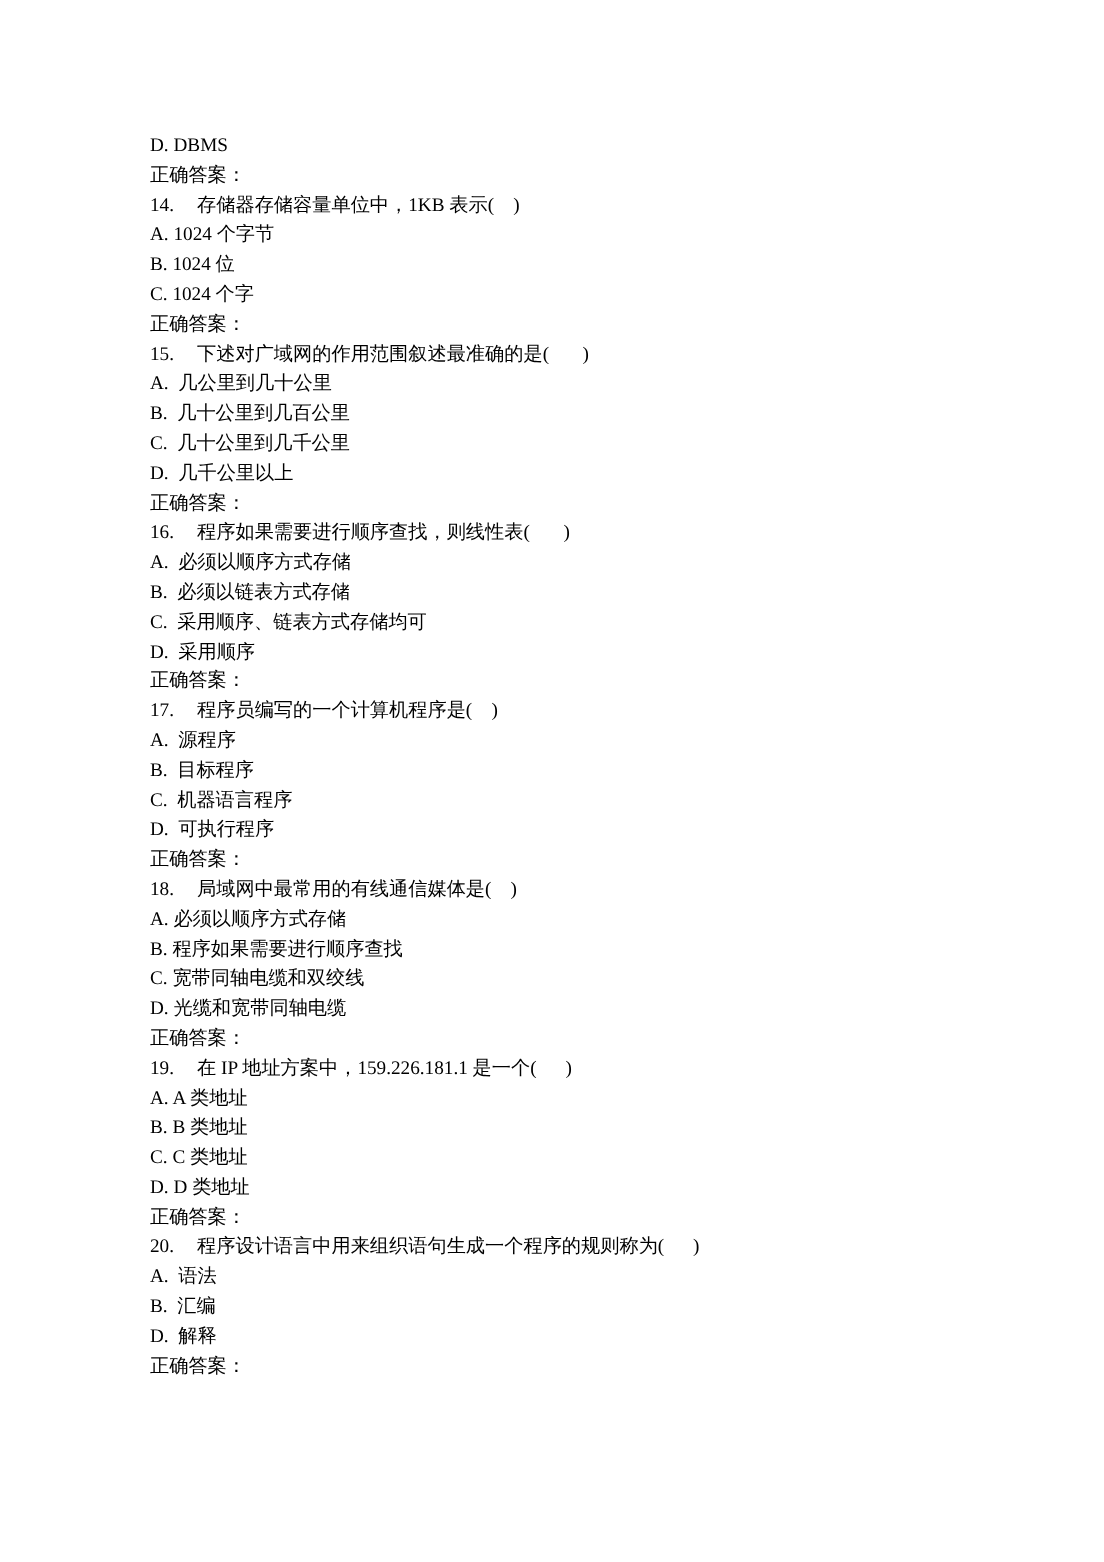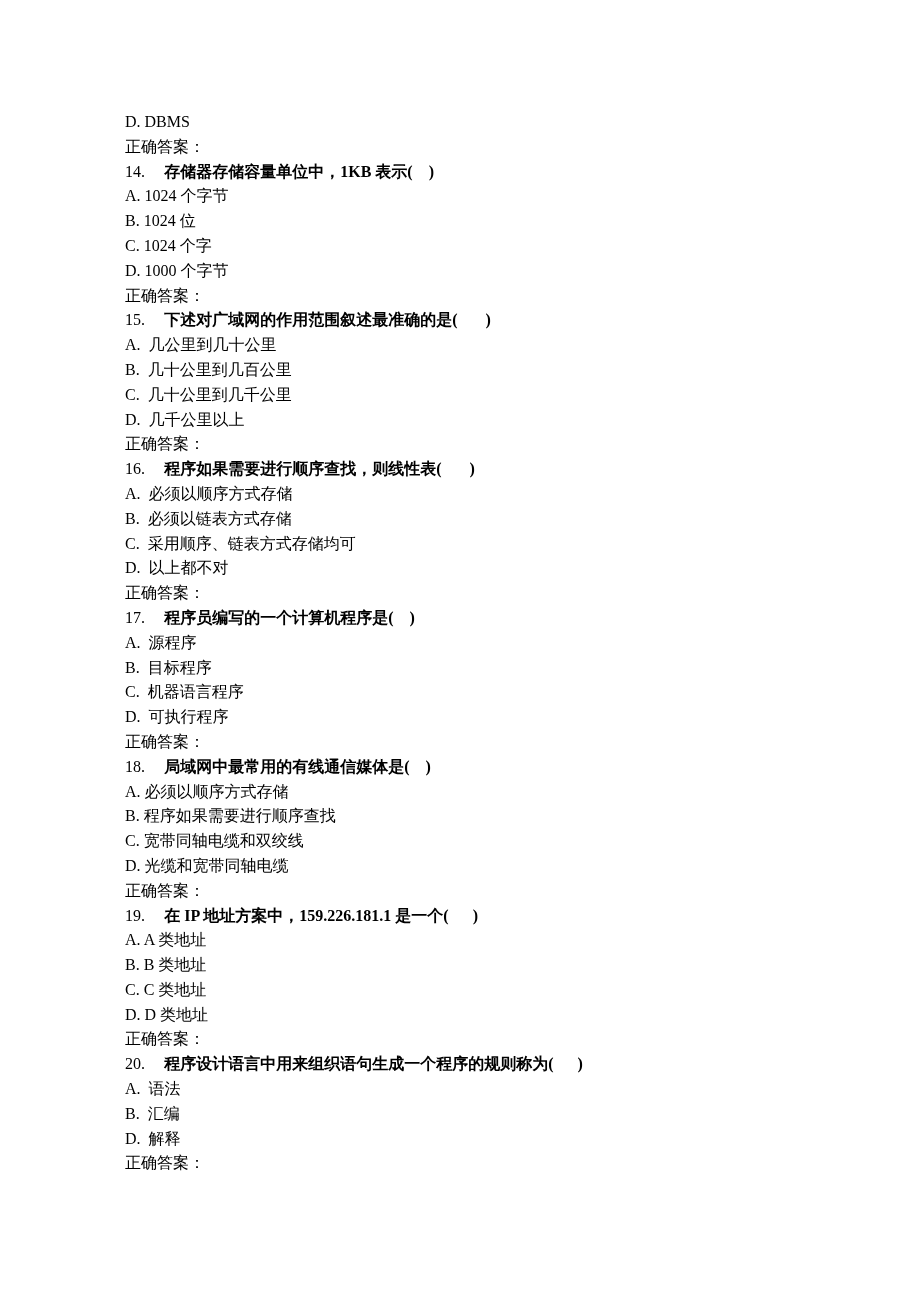--- a/index.html
+++ b/index.html
@@ -15,21 +15,20 @@
     width: 728px;
     min-height: 1302px;
     padding: 110px 60px 60px 125px;
     box-sizing: border-box;
   }
   .line {
     white-space: pre-wrap;
   }
   .qprompt {
     display: inline;
-    font-weight: bold;
   }
   .qnum {
     display: inline;
   }
   .indent {
     display: inline-block;
     width: 1.2em;
   }
 </style>
 </head>
@@ -37,35 +36,34 @@
 
 <div class="page">
 
   <div class="line">D. DBMS</div>
   <div class="line">正确答案：</div>
 
   <div class="line"><span class="qnum">14.</span><span class="indent"></span><span class="qprompt">存储器存储容量单位中，1KB 表示(    )</span></div>
   <div class="line">A. 1024 个字节</div>
   <div class="line">B. 1024 位</div>
   <div class="line">C. 1024 个字</div>
-  <div class="line">D. 1000 个字节</div>
   <div class="line"><span>正确答案：</span><span></span></div>
 
   <div class="line"><span class="qnum">15.</span><span class="indent"></span><span class="qprompt">下述对广域网的作用范围叙述最准确的是(       )</span></div>
   <div class="line">A.  几公里到几十公里</div>
   <div class="line">B.  几十公里到几百公里</div>
   <div class="line">C.  几十公里到几千公里</div>
   <div class="line">D.  几千公里以上</div>
   <div class="line"><span>正确答案：</span><span></span></div>
 
   <div class="line"><span class="qnum">16.</span><span class="indent"></span><span class="qprompt">程序如果需要进行顺序查找，则线性表(       )</span></div>
   <div class="line">A.  必须以顺序方式存储</div>
   <div class="line">B.  必须以链表方式存储</div>
   <div class="line">C.  采用顺序、链表方式存储均可</div>
-  <div class="line">D.  以上都不对</div>
+  <div class="line">D.  采用顺序</div>
   <div class="line"><span>正确答案：</span><span></span></div>
 
   <div class="line"><span class="qnum">17.</span><span class="indent"></span><span class="qprompt">程序员编写的一个计算机程序是(    )</span></div>
   <div class="line">A.  源程序</div>
   <div class="line">B.  目标程序</div>
   <div class="line">C.  机器语言程序</div>
   <div class="line">D.  可执行程序</div>
   <div class="line"><span>正确答案：</span><span></span></div>
 
   <div class="line"><span class="qnum">18.</span><span class="indent"></span><span class="qprompt">局域网中最常用的有线通信媒体是(    )</span></div>

